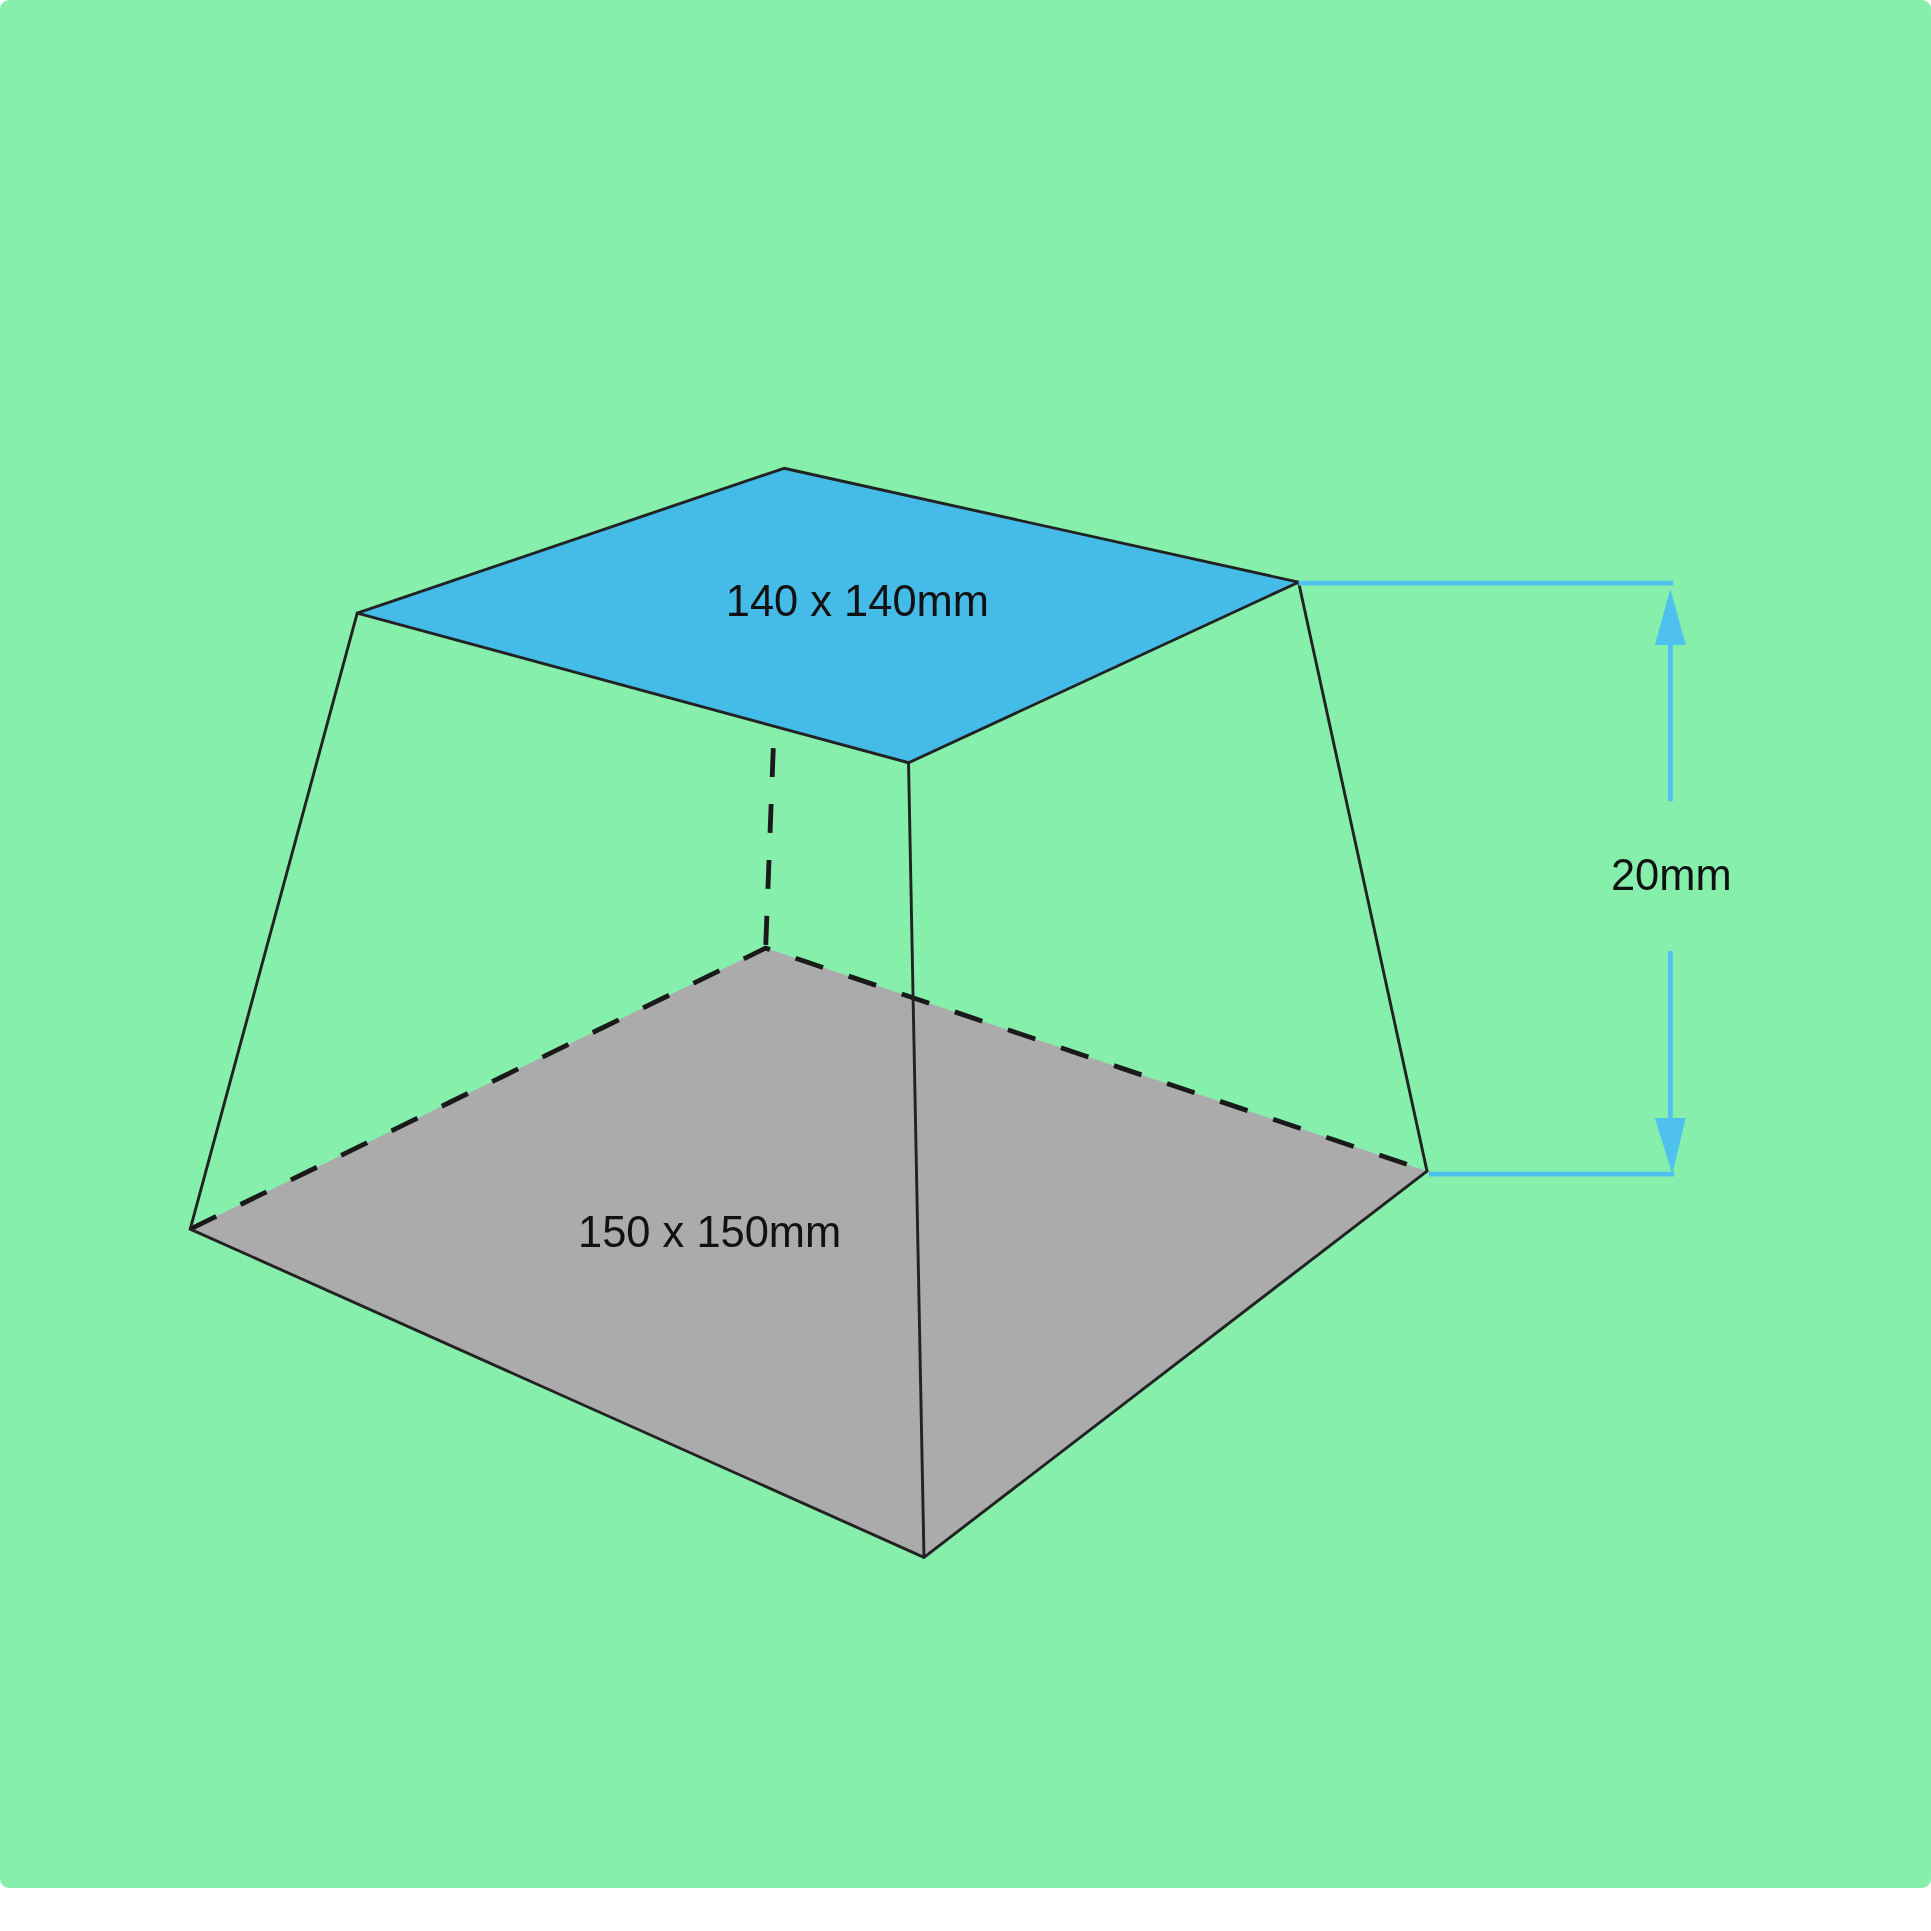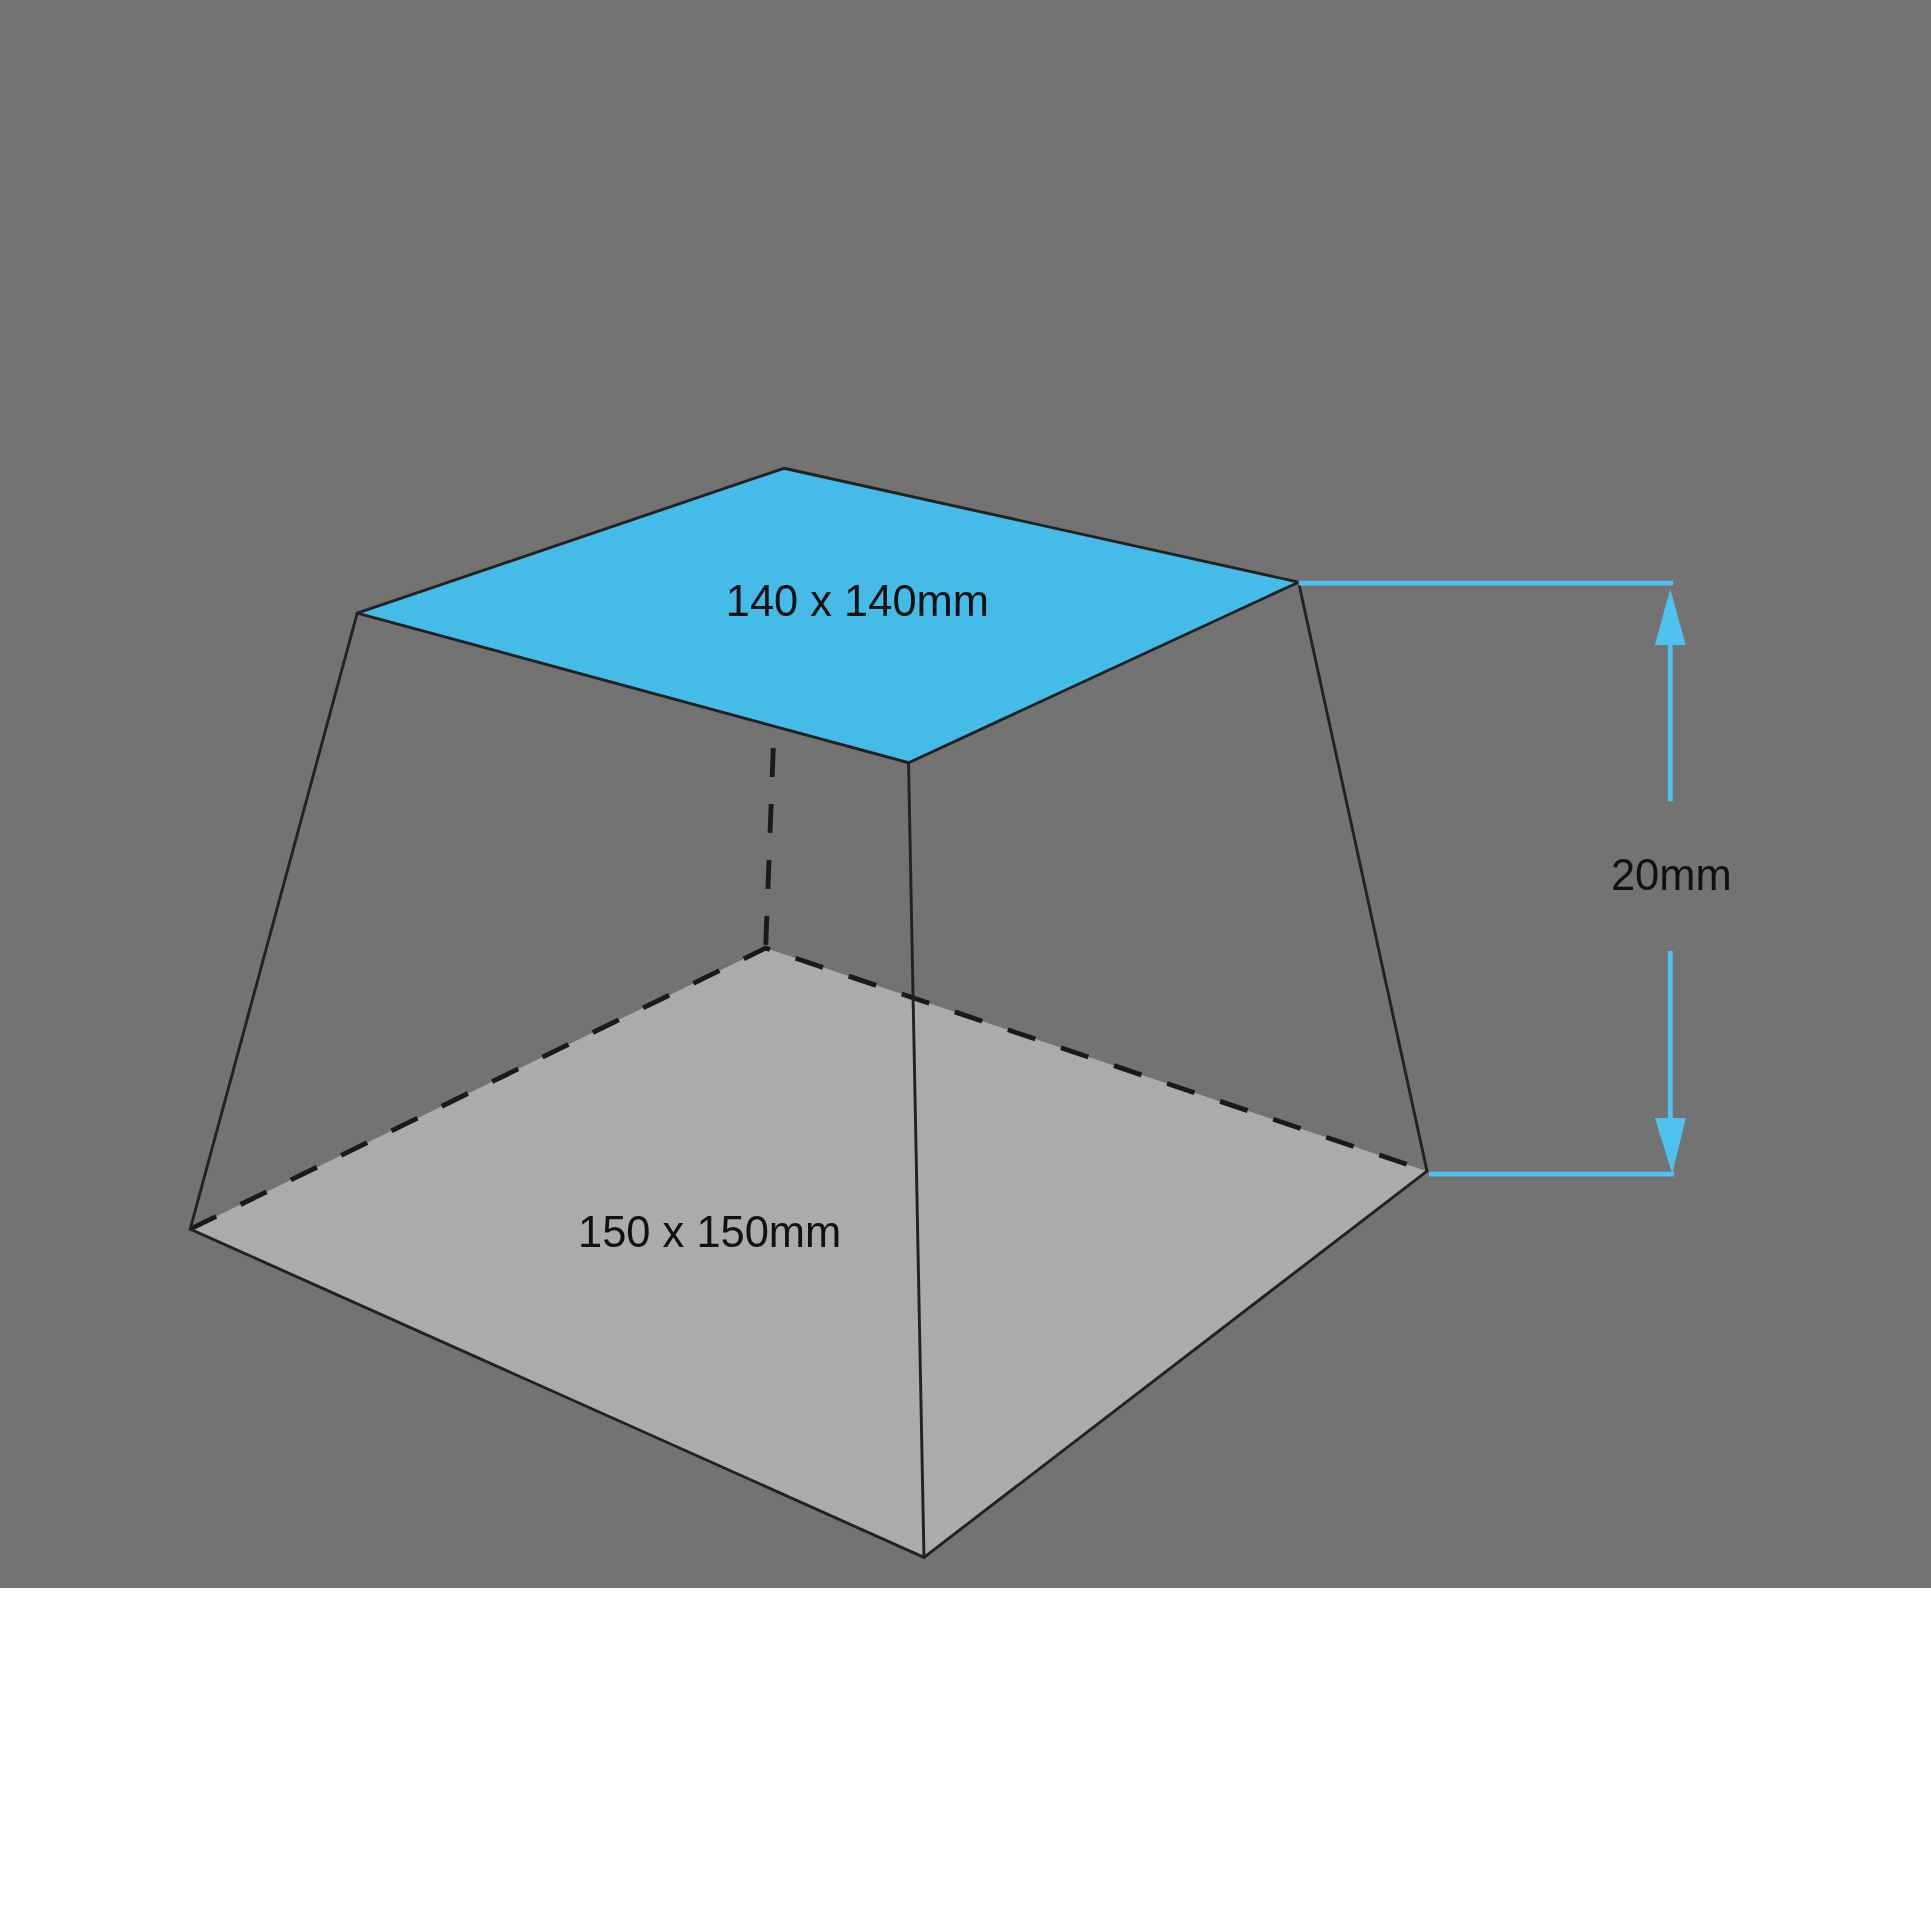--- a/index.html
+++ b/index.html
@@ -3,23 +3,24 @@
 <meta charset="utf-8">
 <style>
   html, body {
     margin: 0;
     padding: 0;
     background: #ffffff;
   }
   .stage {
     position: relative;
     width: 1931px;
-    height: 1588px;
-    background: #737373;
+    height: 1888px;
+    background: #86efac;
     overflow: hidden;
+    border-radius: 9px;
   }
   svg {
     display: block;
     width: 1931px;
     height: 1931px;
   }
   .edge-solid {
     fill: none;
     stroke-width: 3;
     stroke-linejoin: round;

